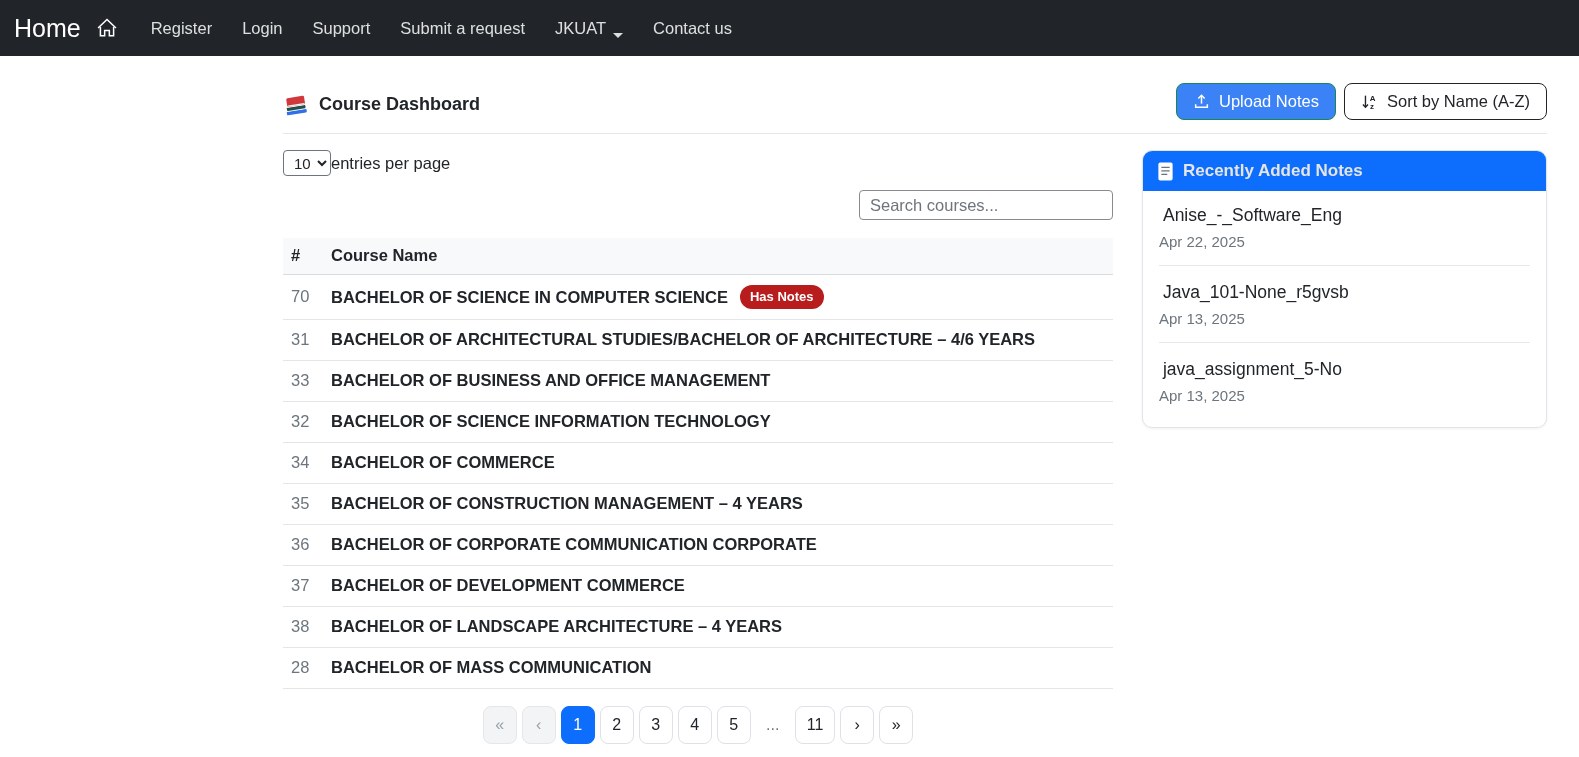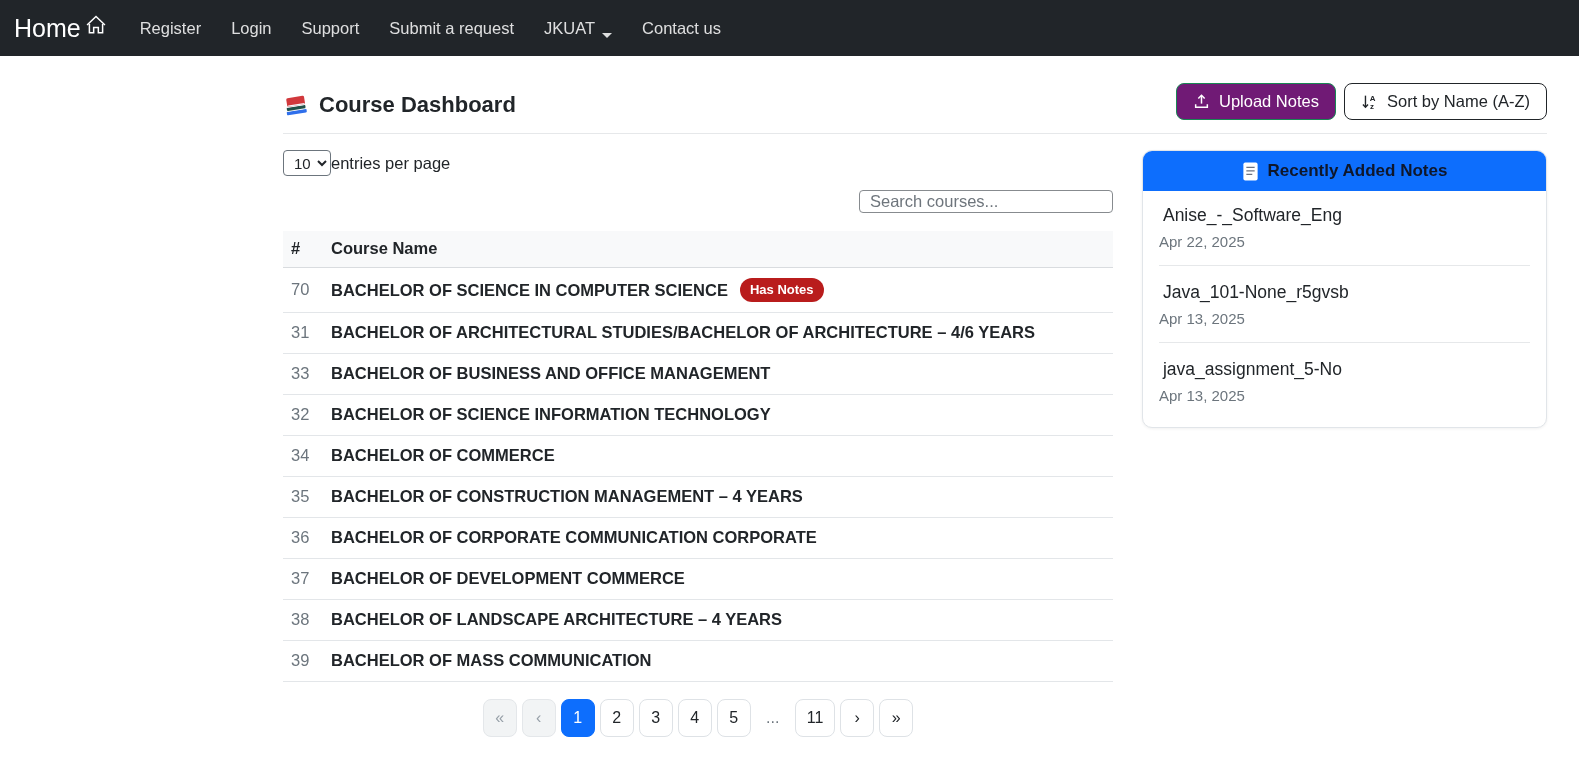--- a/index.html
+++ b/index.html
@@ -11,21 +11,21 @@
     color:#212529;
   }
 
   
   .navbar {
     height:56px; background:#212529;
     display:flex; align-items:center;
     padding:0 10px;
   }
   .brand {
-    display:flex; align-items:flex-start; gap:4px;
+    display:flex; align-items:center; gap:15px;
     color:#fff; font-size:25px; font-weight:400;
     padding:0 4px; margin-right:14px; cursor:pointer;
   }
   .nav-links { display:flex; align-items:center; }
   .nav-link {
     color:rgba(255,255,255,0.85); font-size:16.5px;
     padding:8px 15px; cursor:pointer; display:flex; align-items:flex-end; gap:7px;
   }
   .caret {
     width:0; height:0; border-left:5px solid transparent;
@@ -34,50 +34,50 @@
   }
 
   
   .page { padding:0 32px 0 283px; }
   .page-header {
     margin-top:27px;
     display:flex; justify-content:space-between; align-items:center;
   }
   .page-title {
     display:flex; align-items:center; gap:10px;
-    font-size:22px; font-weight:700; color:#212529;margin-top:6px;
+    font-size:18px; font-weight:700; color:#212529;margin-top:6px;
   }
   .header-buttons { display:flex; gap:8px; }
   .btn {
     display:flex; align-items:center; gap:9px;
     height:37px; padding:0 16px;
     font-size:16.5px; border-radius:8px; cursor:pointer;
     border:1px solid transparent; background:#fff;
     font-family:"Liberation Sans", sans-serif;
   }
-  .btn-success { background:#701a75; border-color:#198754; color:#fff; }
+  .btn-success { background:#3b82f6; border-color:#198754; color:#fff; }
   .btn-outline-dark { background:#fff; border-color:#212529; color:#212529; }
 
   hr.header-rule { border:0; border-top:1px solid #e6e8ea; margin:13px 0 0 0; }
 
   .content { display:flex; gap:29px; align-items:flex-start; margin-top:16px; }
   .left-col { width:834px; }
   .right-col { width:407px; }
 
   
   .entries-row { display:flex; align-items:center; height:26px; }
   .entries-select {
     width:48px; height:26px; font-size:15px; padding:1px 2px 1px 6px;
     border:1px solid #6c757d; border-radius:4px; background:#fff;
     font-family:"Liberation Sans", sans-serif; color:#212529;
   }
   .entries-label { font-size:16.5px; color:#212529; }
   .search-row { display:flex; justify-content:flex-end; margin-top:14px; }
   .search-input {
-    width:254px; height:23px; padding:4px 10px;
+    width:254px; height:30px; padding:4px 10px;
     border:1px solid #878b8f; border-radius:4px;
     font-size:16.5px; font-family:"Liberation Sans", sans-serif; color:#212529;
   }
   .search-input::placeholder { color:#6e757c; }
 
   
   table.courses { width:100%; border-collapse:collapse; margin-top:18px; }
   table.courses th {
     background:#f8f9fa; text-align:left; font-size:16.5px; font-weight:700;
     padding:8px; border-bottom:1px solid #d9dcdf; height:36px;
@@ -106,22 +106,22 @@
   .page-btn.active { background:#0d6efd; border-color:#0d6efd; color:#fff; }
   .page-btn.disabled { background:#f2f4f5; border-color:#e4e7ea; color:#97a0a8; cursor:default; }
   .page-btn.ellipsis { border:none; background:transparent; color:#6c757d; cursor:default; padding:0 6px; }
 
   
   .card {
     border:1px solid #e1e5e9; border-radius:10px; overflow:hidden;
     box-shadow:0 1px 3px rgba(0,0,0,0.06); background:#fff;
   }
   .card-header {
-    background:#0d6efd; color:#0f172a; font-weight:700; font-size:17px;
-    padding:10px 14px; display:flex; align-items:center; gap:9px;justify-content:center;
+    background:#0d6efd; color:#e5e5e5; font-weight:700; font-size:17px;
+    padding:10px 14px; display:flex; align-items:center; gap:9px;
   }
   .note-item { padding:14px 16px 13px; cursor:default; }
   .note-title { font-size:17.5px; font-weight:500; color:#212529; margin-left:4px; cursor:pointer; }
   .note-date { font-size:15px; color:#6c757d; margin-top:7px; }
   .note-sep { height:1px; background:#e6e8ea; margin:2px 16px; }
   .card-footer-pad { height:10px; }
 
   .icon { display:inline-flex; align-items:center; justify-content:center; }
 </style>
 </head>
@@ -256,21 +256,21 @@
             </tr>
             <tr>
               <td class="cell-num">37</td>
               <td class="cell-name"><span>BACHELOR OF DEVELOPMENT COMMERCE</span></td>
             </tr>
             <tr>
               <td class="cell-num">38</td>
               <td class="cell-name"><span>BACHELOR OF LANDSCAPE ARCHITECTURE – 4 YEARS</span></td>
             </tr>
             <tr>
-              <td class="cell-num">39</td>
+              <td class="cell-num">28</td>
               <td class="cell-name"><span>BACHELOR OF MASS COMMUNICATION</span></td>
             </tr>
           </tbody>
       </table>
 
       <div class="pagination" id="pagination">
           <div class="page-btn disabled">«</div>
           <div class="page-btn disabled">‹</div>
           <div class="page-btn active">1</div>
           <div class="page-btn">2</div>

